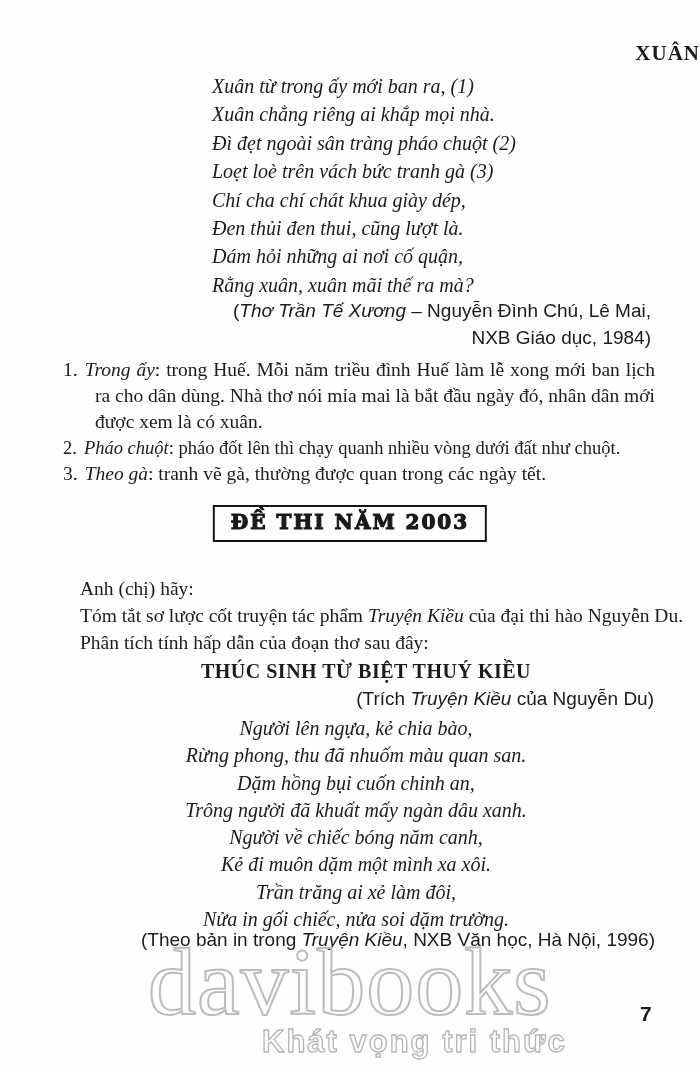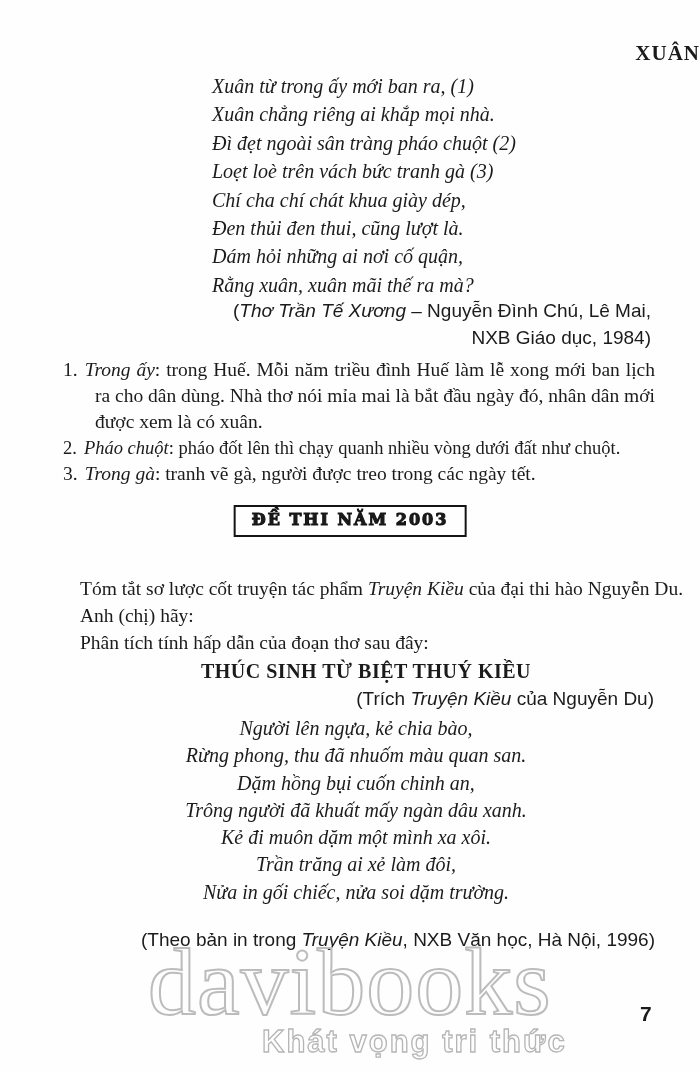--- a/index.html
+++ b/index.html
@@ -47,21 +47,21 @@
   .exam-box{
     position:absolute; top:505px; left:50%;
     transform:translateX(-50%);
     border:2.5px solid #141414;
     padding:3px 16px 6px 16px;
     background:#fefefe;
     white-space:nowrap;
   }
   .exam-box span{
     font-family:"DejaVu Serif", serif;
-    font-weight:bold; font-size:16px; letter-spacing:2px;
+    font-weight:bold; font-size:20px; letter-spacing:2px;
     -webkit-text-stroke:1.1px #141414;
   }
   
   .prompt{
     position:absolute; top:576px; left:80px; right:18px;
     font-size:19.5px; line-height:26.8px;
   }
   .prompt-line{ white-space:nowrap; }
   
   .excerpt-title{
@@ -142,42 +142,43 @@
   </div>
 
   <div class="footnotes">
     <div class="footnote fn-justify">
       <span class="fn-num">1.</span><span class="fn-term">Trong ấy</span><span class="fn-rest">: trong Huế. Mỗi năm triều đình Huế làm lễ xong mới ban lịch ra cho dân dùng. Nhà thơ nói mỉa mai là bắt đầu ngày đó, nhân dân mới được xem là có xuân.</span>
     </div>
     <div class="footnote fn-nowrap fn-condensed">
       <span class="fn-num">2.</span><span class="fn-term">Pháo chuột</span><span class="fn-rest">: pháo đốt lên thì chạy quanh nhiều vòng dưới đất như chuột.</span>
     </div>
     <div class="footnote fn-nowrap">
-      <span class="fn-num">3.</span><span class="fn-term">Trong gà</span><span class="fn-rest">: tranh vẽ gà, người được treo trong các ngày tết.</span>
+      <span class="fn-num">3.</span><span class="fn-term">Theo gà</span><span class="fn-rest">: tranh vẽ gà, thường được quan trong các ngày tết.</span>
     </div>
   </div>
 
   <div class="exam-box">
     <span>ĐỀ THI NĂM 2003</span>
   </div>
 
   <div class="prompt">
+    <div class="prompt-line">Anh (chị) hãy:</div>
     <div class="prompt-line"><span>Tóm tắt sơ lược cốt truyện tác phẩm </span><span class="it">Truyện Kiều</span><span> của đại thi hào Nguyễn Du.</span></div>
-    <div class="prompt-line">Anh (chị) hãy:</div>
     <div class="prompt-line">Phân tích tính hấp dẫn của đoạn thơ sau đây:</div>
   </div>
 
   <div class="excerpt-title">THÚC SINH TỪ BIỆT THUÝ KIỀU</div>
   <div class="excerpt-subtitle"><span>(Trích </span><span class="it">Truyện Kiều</span><span> của Nguyễn Du)</span></div>
 
   <div class="poem2">
     <div>Người lên ngựa, kẻ chia bào,</div>
     <div>Rừng phong, thu đã nhuốm màu quan san.</div>
     <div>Dặm hồng bụi cuốn chinh an,</div>
     <div>Trông người đã khuất mấy ngàn dâu xanh.</div>
+    <div>Người về chiếc bóng năm canh,</div>
     <div>Kẻ đi muôn dặm một mình xa xôi.</div>
     <div>Trần trăng ai xẻ làm đôi,</div>
     <div>Nửa in gối chiếc, nửa soi dặm trường.</div>
   </div>
 
   <div class="source2"><span>(Theo bản in trong </span><span class="it">Truyện Kiều</span><span>, NXB Văn học, Hà Nội, 1996)</span></div>
 
   <div class="wm-brand outline">davibooks</div>
   <div class="wm-tagline outline">Khát vọng tri thức</div>
 

